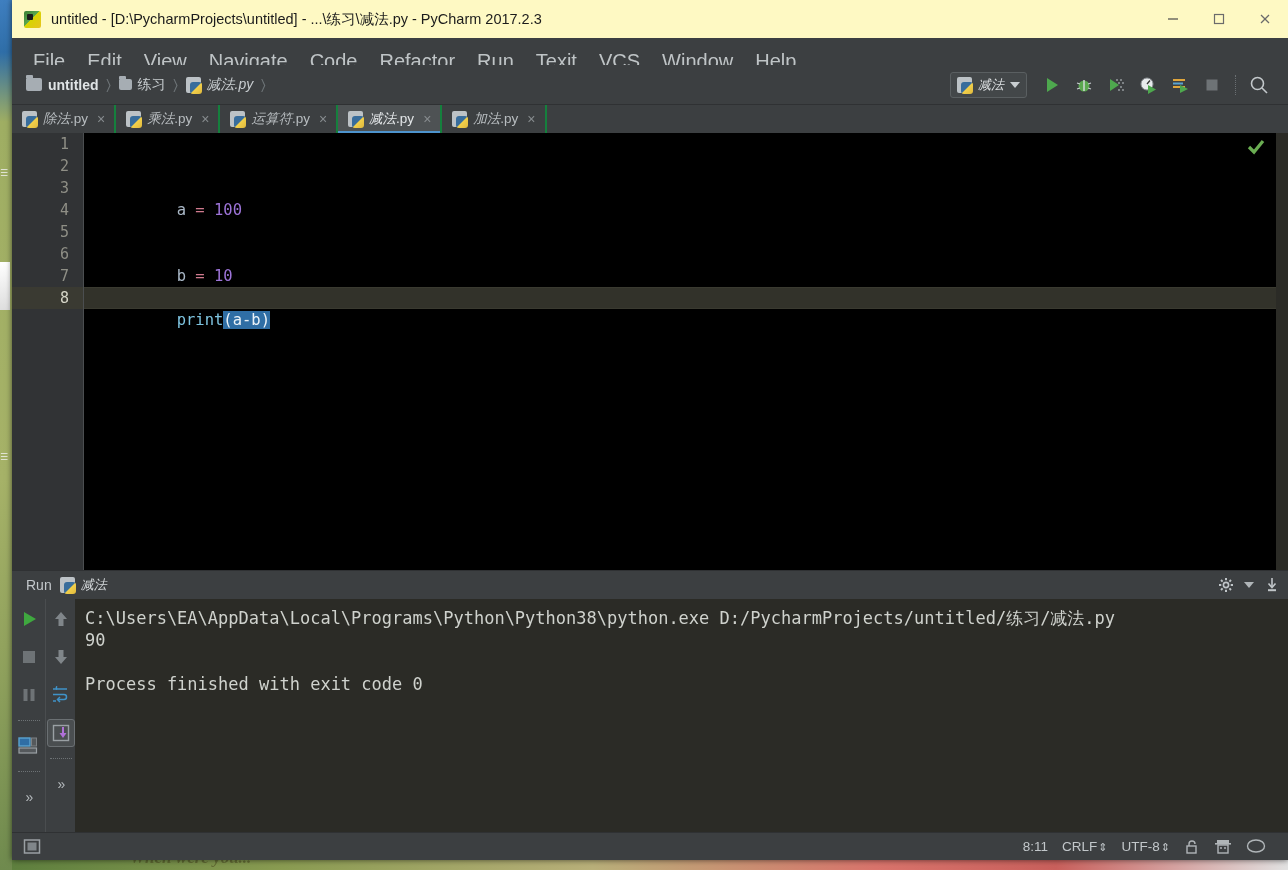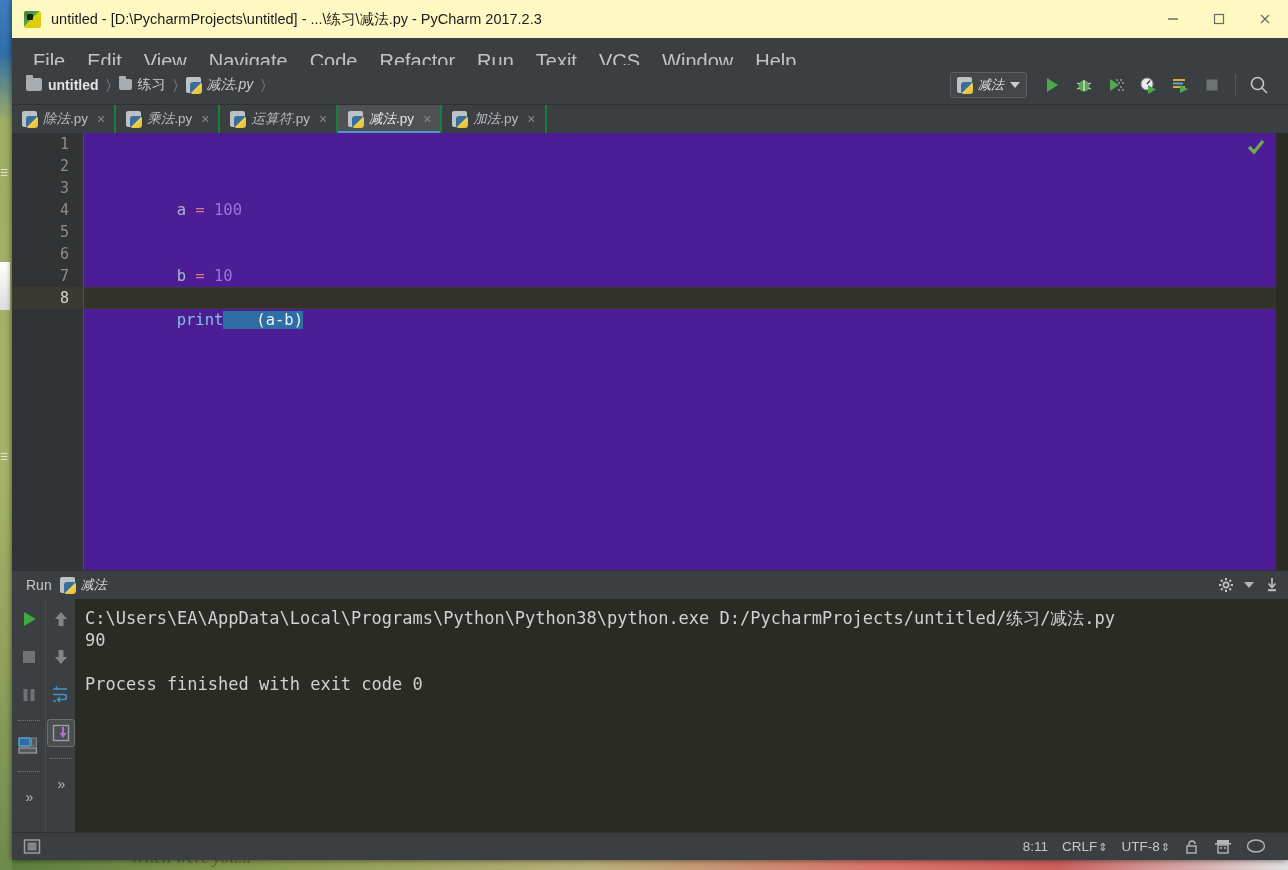--- a/index.html
+++ b/index.html
@@ -148,32 +148,32 @@
   #gutter {
     width: 72px; flex: 0 0 72px; background: #313335; position: relative;
     border-right: 1px solid #4b4e50;
   }
   #gutter .lnum {
     position: absolute; right: 14px; font-size: 15px; color: #8f8f86;
     font-family: "DejaVu Sans Mono", monospace; line-height: 22px; height: 22px;
   }
   #gutter .lnum.cur { color: #d6d6c8; }
   #gutter .cur-band { position: absolute; left: 0; right: 0; height: 22px; background: #3a3a32; }
-  #code-pane { flex: 1 1 auto; position: relative; background: #4c1d95; overflow: hidden; }
+  #code-pane { flex: 1 1 auto; position: relative; background: #000000; overflow: hidden; }
   .code-line {
     position: absolute; left: 18px; height: 22px; line-height: 22px;
     font-family: "DejaVu Sans Mono", monospace; font-size: 15.5px; white-space: pre;
     color: #a9b7c6;
   }
   .cur-line-hl { position: absolute; left: 0; right: 0; height: 22px; background: #32322a; border-top: 1px solid #3a3a30; border-bottom: 1px solid #3a3a30; }
   .tk-var { color: #a9b7c6; }
   .tk-op { color: #d17b8f; }
   .tk-num { color: #9d74d8; }
   .tk-fn { color: #7ec4e0; }
-  .sel { background: #2f6ea5; color: #eaf2f8; padding-left: 33px; }
+  .sel { background: #2f6ea5; color: #eaf2f8; }
   #gutter-check { position: absolute; right: 10px; top: 5px; }
 
   
   #editor-scrollstrip { width: 12px; flex: 0 0 12px; background: #2b2b26; }
 
   
   #run-panel { flex: 0 0 262px; display: flex; flex-direction: column; background: #3c3f41; border-top: 1px solid #2f3133; }
   #run-header {
     height: 28px; flex: 0 0 28px; display: flex; align-items: center; padding: 0 8px 0 14px;
     position: relative; background: #3c3f41;

